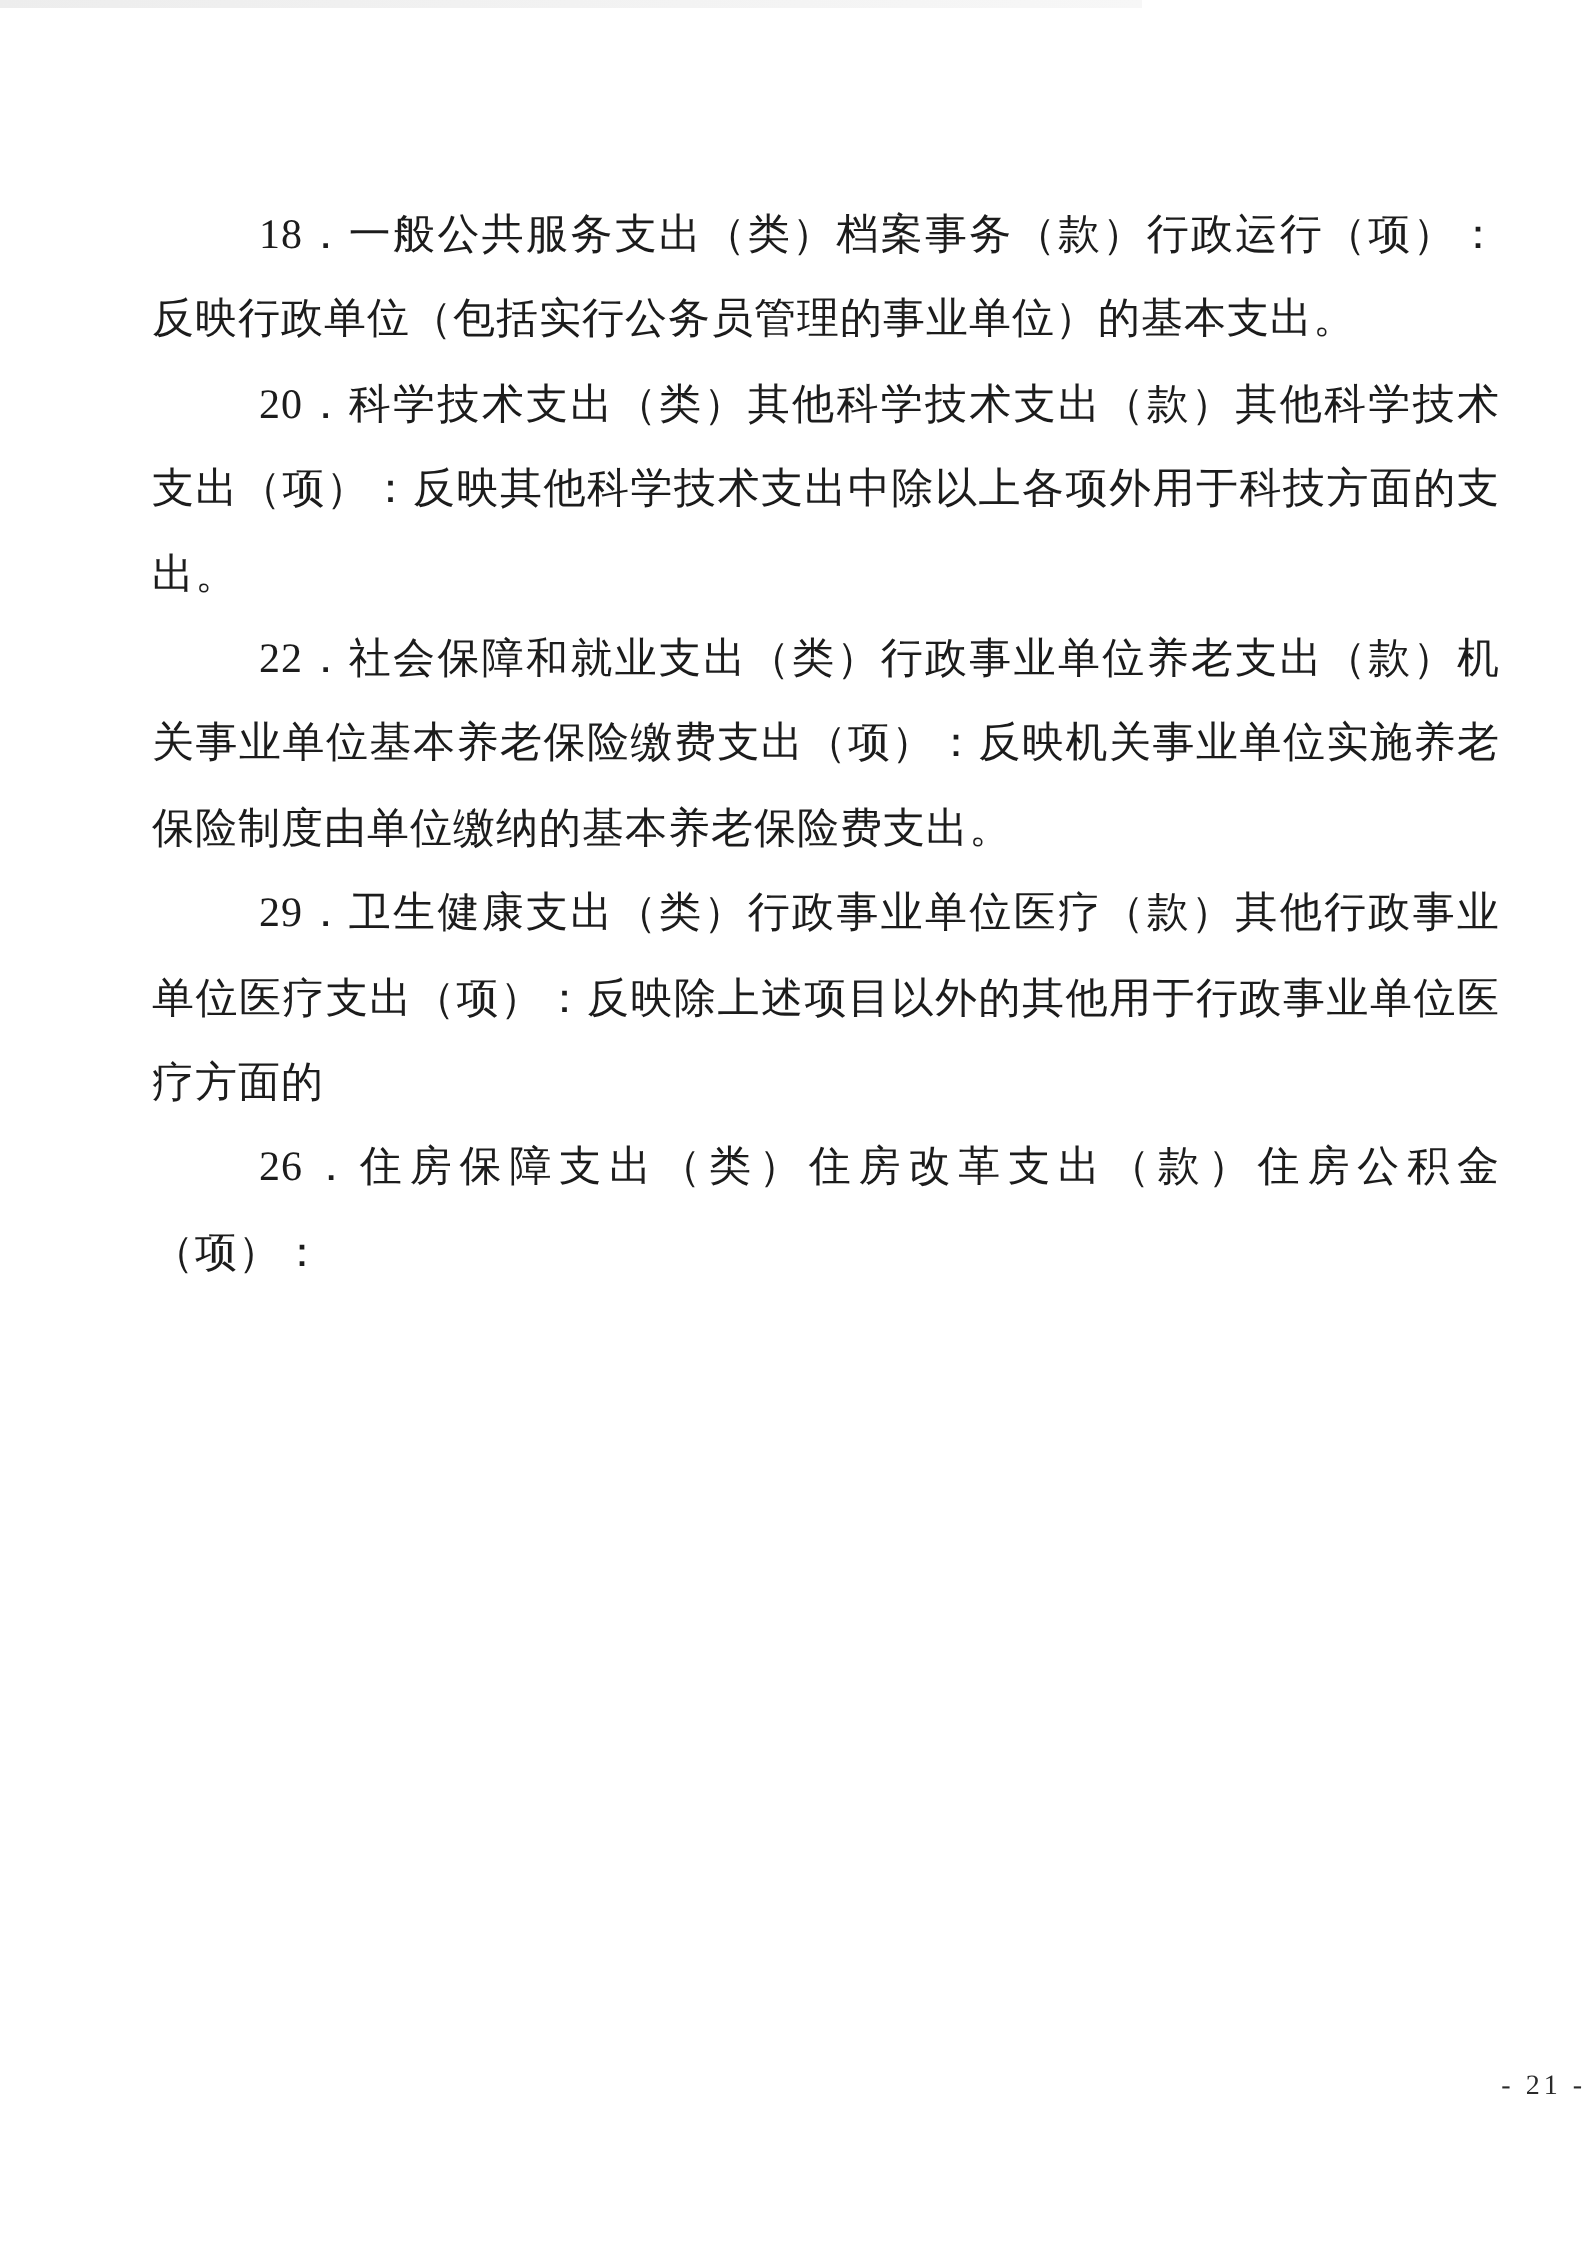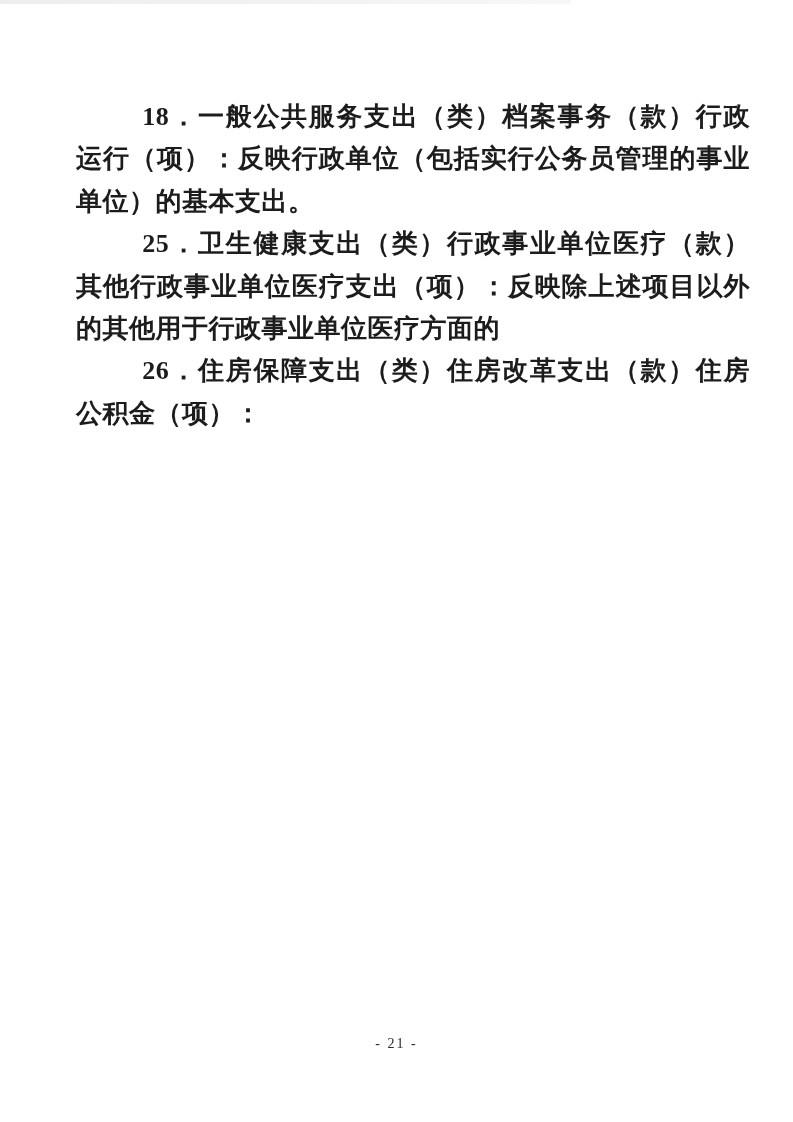--- a/index.html
+++ b/index.html
@@ -26,44 +26,45 @@
   .page-body {
     position: absolute;
     top: 96px;
     left: 76px;
     width: 674px;
     box-sizing: border-box;
   }
   .page-body p {
     margin: 0;
     padding: 0;
-    font-size: 26px;
+    font-size: 21px;
     line-height: 42.4px;
     text-indent: 2.55em;
     text-align: justify;
     text-justify: inter-ideograph;
     letter-spacing: 0.5px;
     word-break: break-all;
-    font-weight: bold;
   }
   .page-footer {
     position: absolute;
     top: 1036px;
     left: 0;
     width: 793px;
-    text-align: center;
+    text-align: right;
     font-size: 14px;
     letter-spacing: 2px;
     color: #2a2a2a;
   }
 </style>
 </head>
 <body>
 
 <div class="scan-edge"></div>
 
 <div class="page-body">
   <p>18．一般公共服务支出（类）档案事务（款）行政运行（项）：反映行政单位（包括实行公务员管理的事业单位）的基本支出。</p>
-  <p>25．卫生健康支出（类）行政事业单位医疗（款）其他行政事业单位医疗支出（项）：反映除上述项目以外的其他用于行政事业单位医疗方面的</p>
+  <p>20．科学技术支出（类）其他科学技术支出（款）其他科学技术支出（项）：反映其他科学技术支出中除以上各项外用于科技方面的支出。</p>
+  <p>22．社会保障和就业支出（类）行政事业单位养老支出（款）机关事业单位基本养老保险缴费支出（项）：反映机关事业单位实施养老保险制度由单位缴纳的基本养老保险费支出。</p>
+  <p>29．卫生健康支出（类）行政事业单位医疗（款）其他行政事业单位医疗支出（项）：反映除上述项目以外的其他用于行政事业单位医疗方面的</p>
   <p>26．住房保障支出（类）住房改革支出（款）住房公积金（项）：</p>
 </div>
 
 <div class="page-footer">- 21 -</div>
 
 </body></html>

